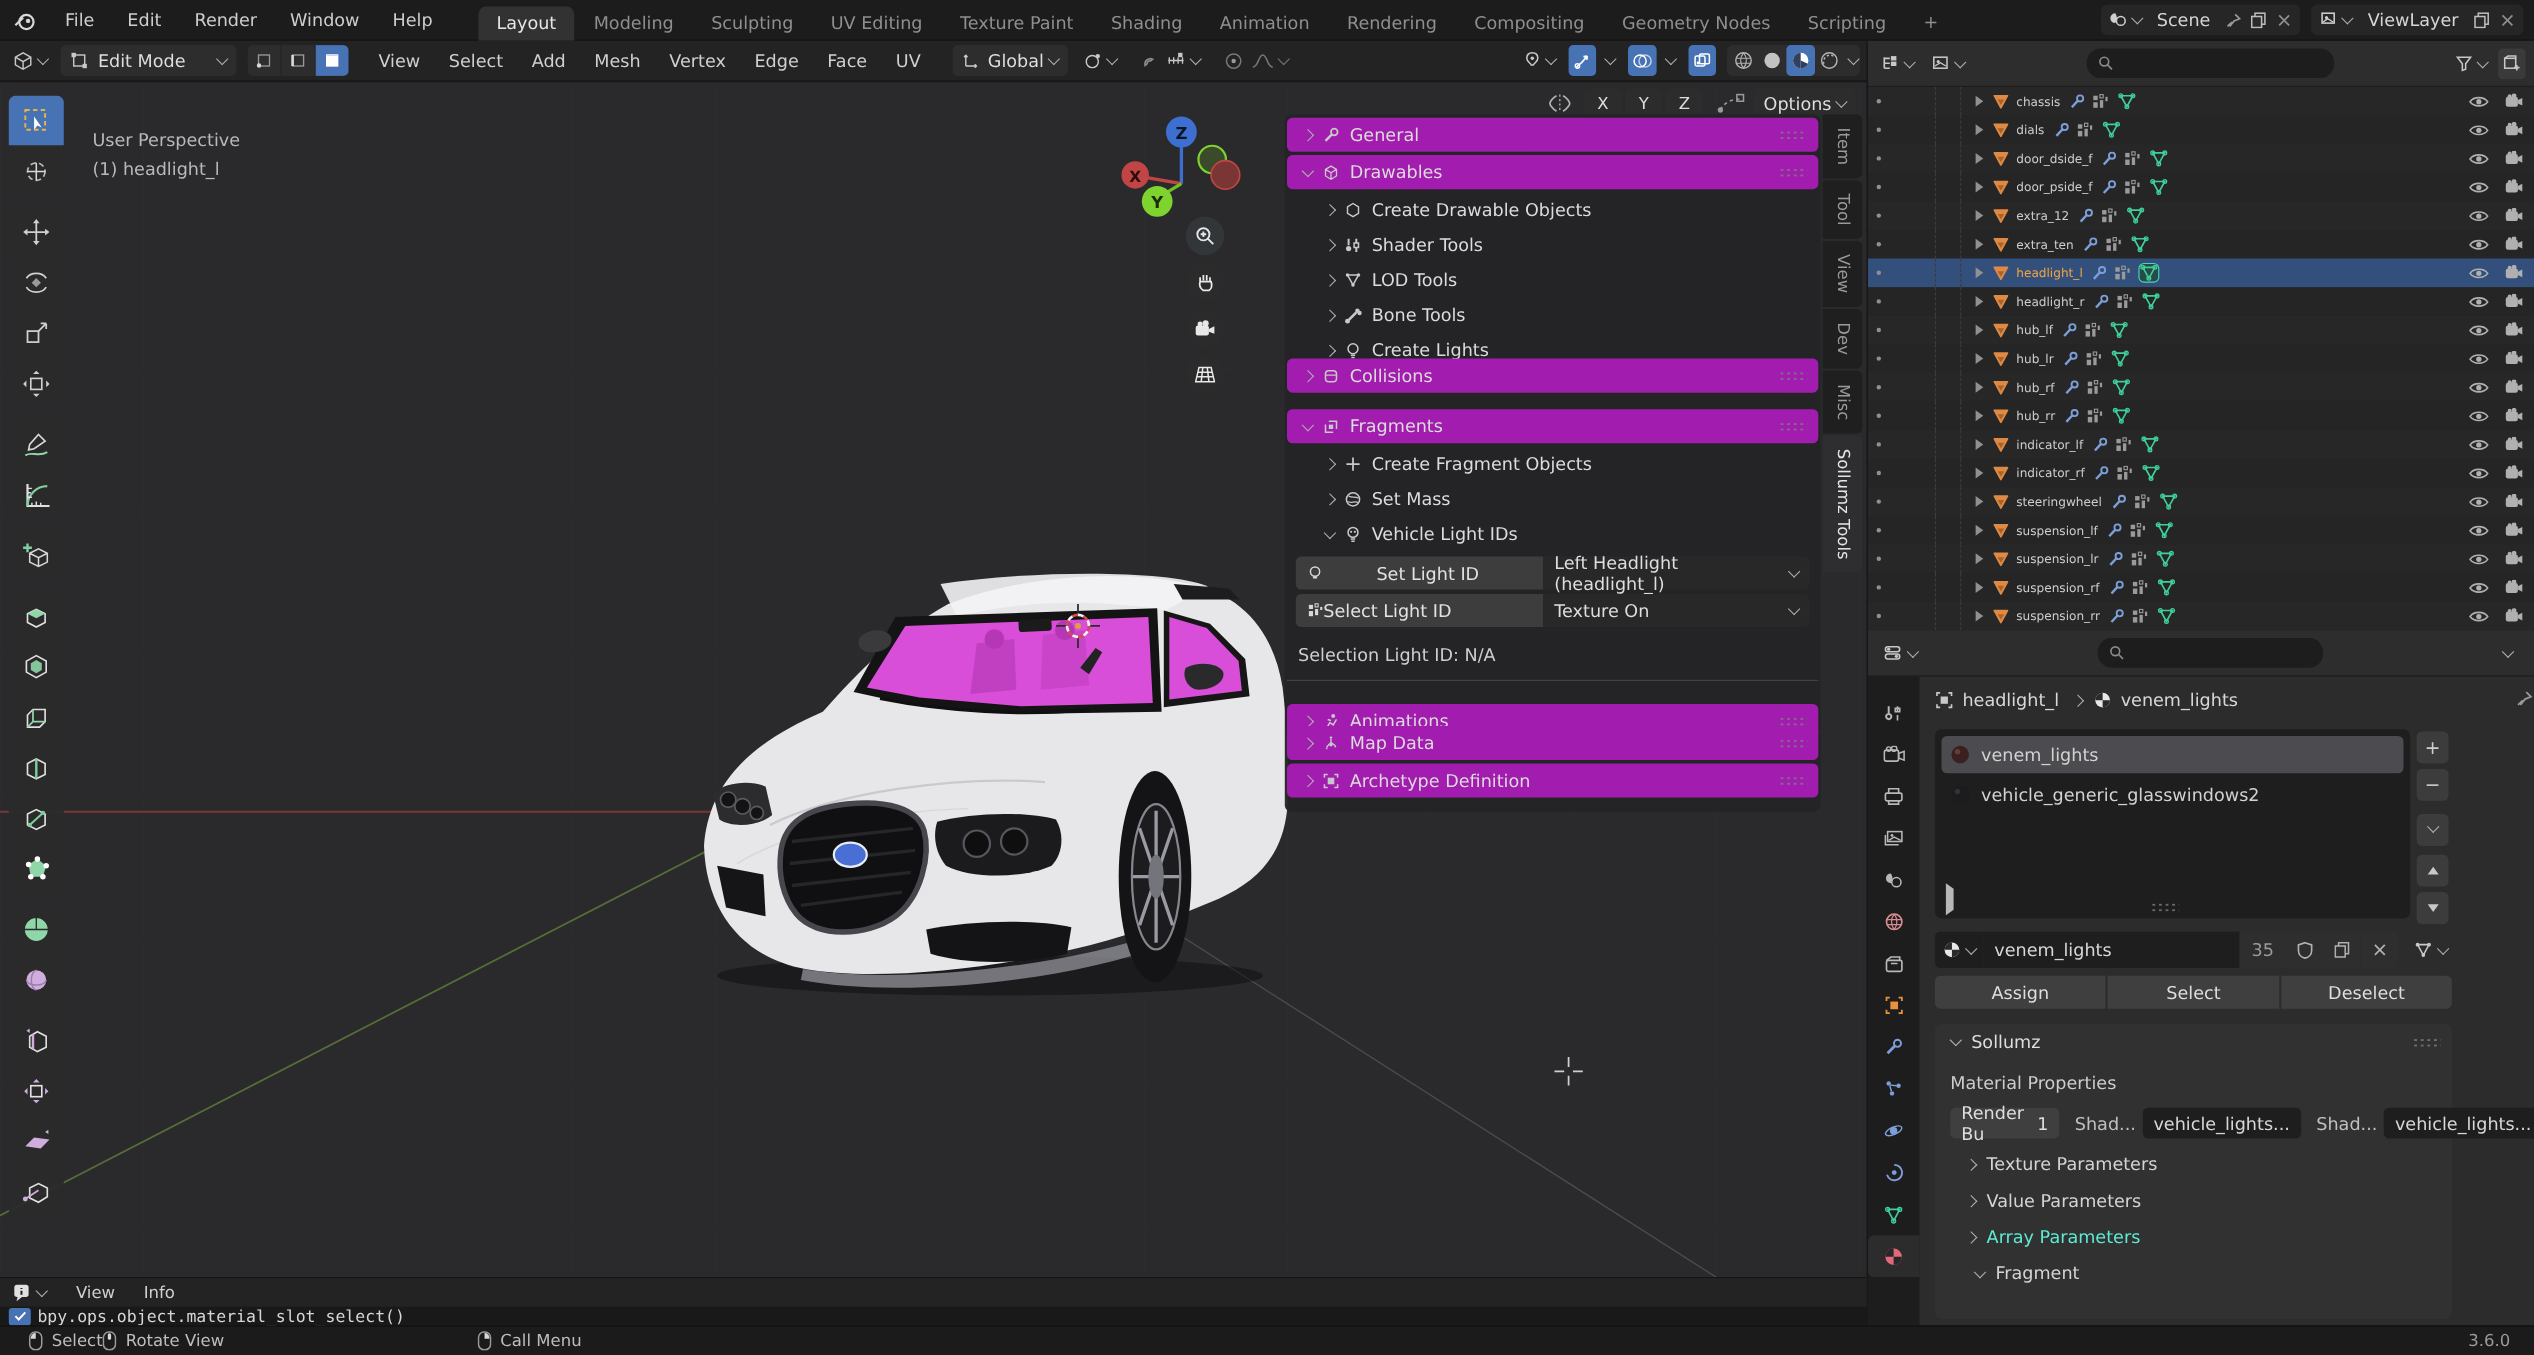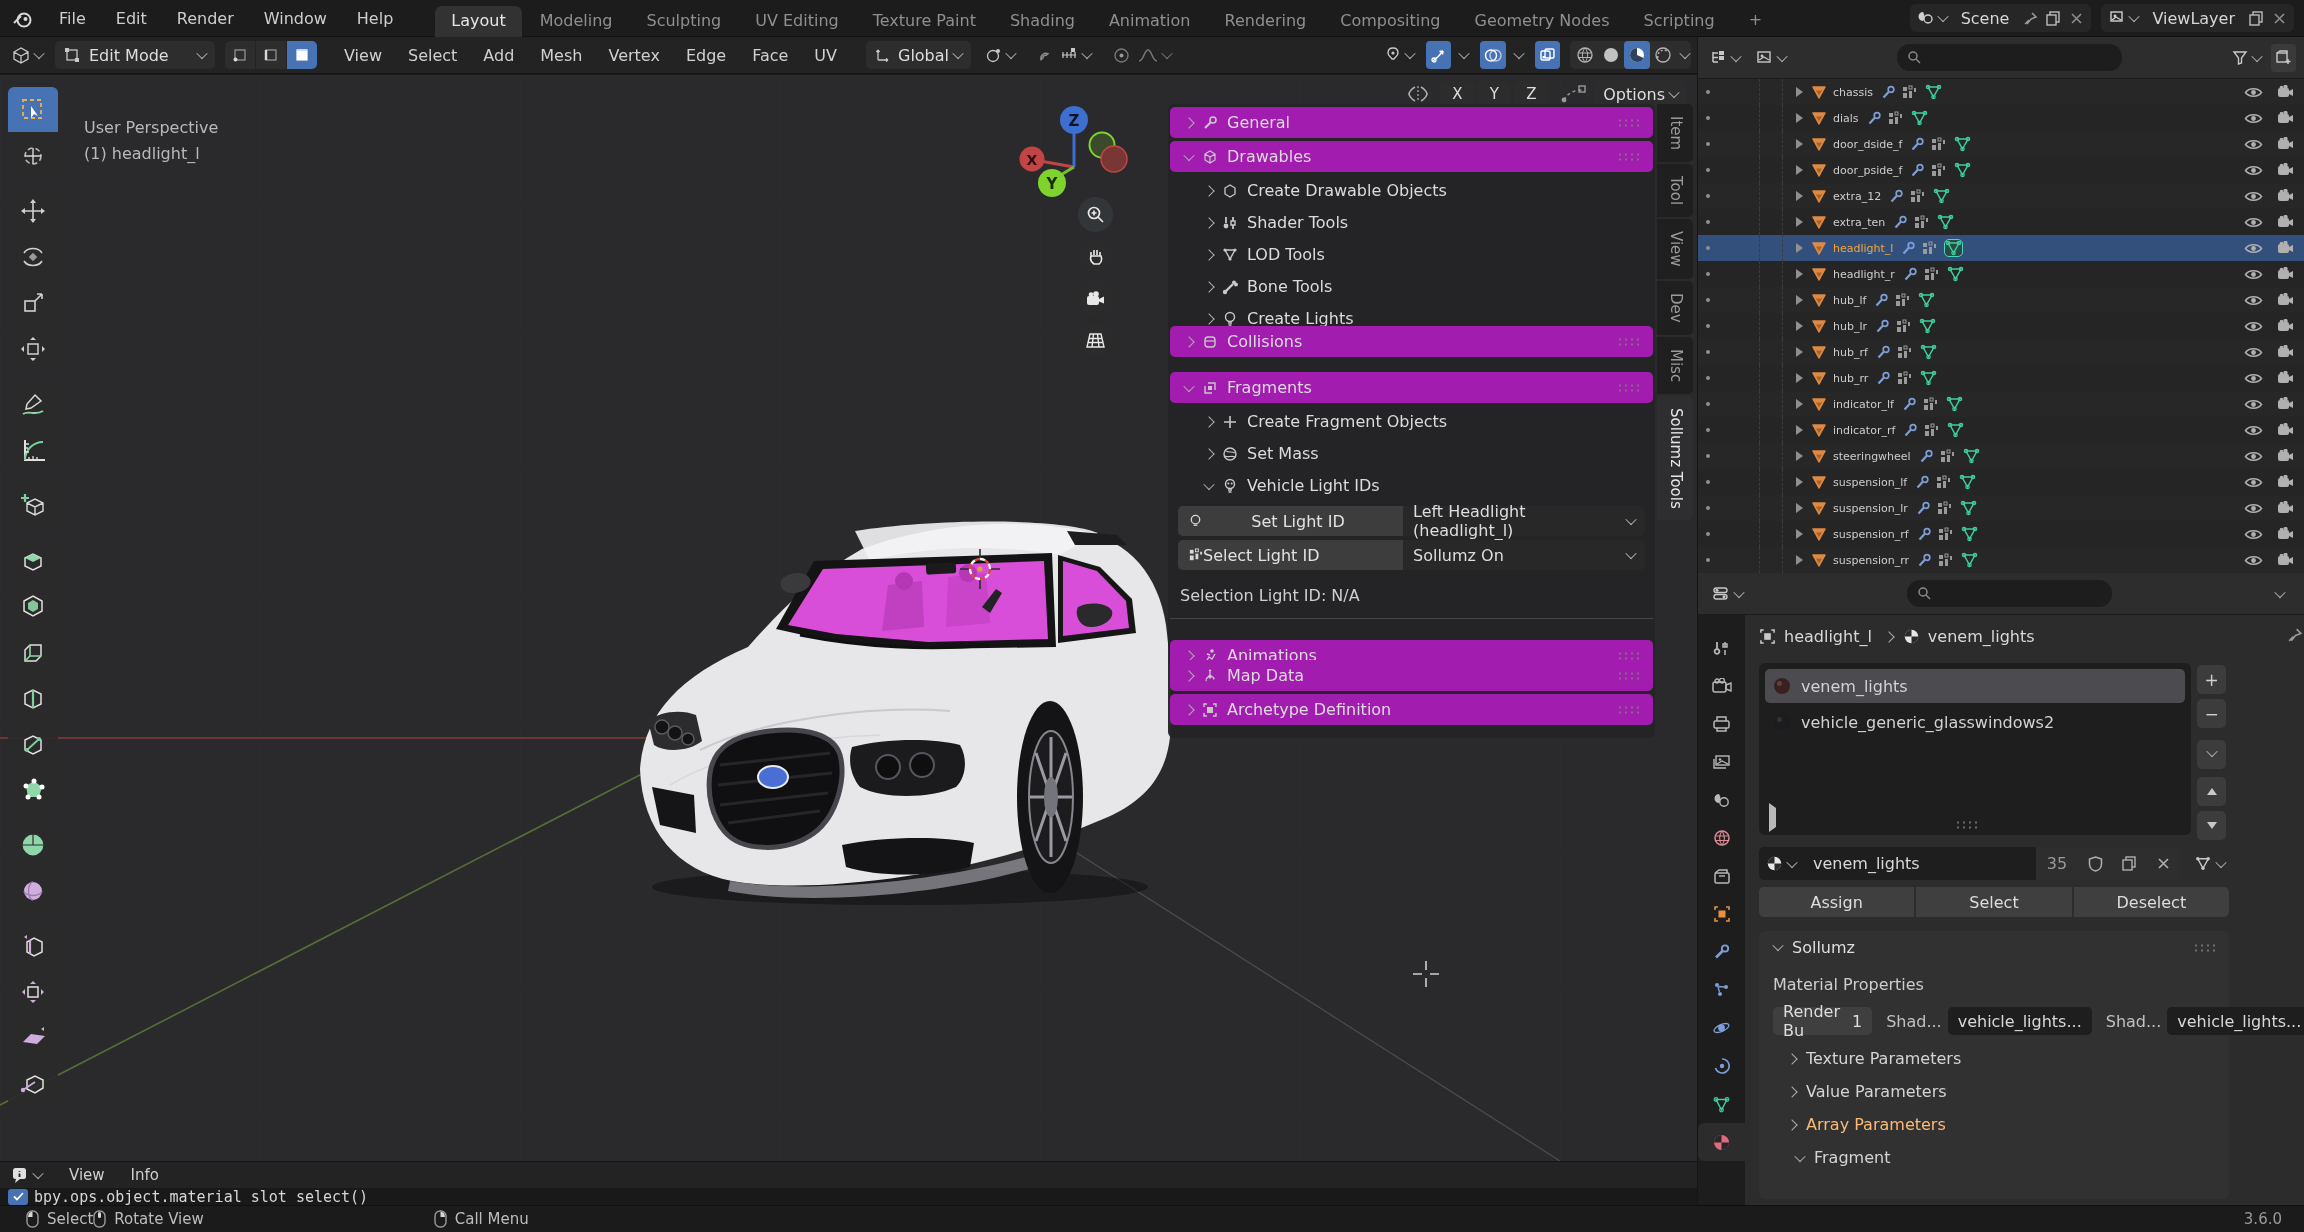--- a/index.html
+++ b/index.html
@@ -694,21 +694,21 @@
         <svg width="15" height="15" viewBox="0 0 16 16">
           <rect x="2" y="2" width="4" height="4" fill="#d8d8d8"></rect>
           <rect x="8" y="1" width="3" height="3" fill="none" stroke="#d8d8d8"></rect>
           <rect x="2" y="8" width="4" height="5" fill="#d8d8d8"></rect>
           <rect x="8" y="6" width="3" height="6" fill="#d8d8d8"></rect>
           <rect x="13" y="4" width="2" height="3" fill="#d8d8d8"></rect>
         </svg>
         <span style="flex:1;text-align:left;color:#e2e2e2">Select Light ID</span>
       </div>
     <div class="setdd" style="flex:1">
-        <span style="flex:1">Sollumz On</span>
+        <span style="flex:1">Texture On</span>
         <i class="chev"></i>
       </div>
   </div>
   <div class="abs" style="left:12px;top:482px;color:#cfcfcf">Selection Light ID: N/A</div>
   <div class="abs" style="left:2px;top:514px;width:483px;border-top:1px solid #454545"></div>
 
   <div class="nrow top" style="top:536px">
       <i class="chev right"></i>
       <svg class="nicon" width="16" height="16" viewBox="0 0 16 16">
         <circle cx="10" cy="3" r="1.8" fill="#c8c8c8"></circle>
@@ -1865,21 +1865,21 @@
       <div class="abs row" style="left:24px;top:118px">
           <i class="chev right"></i>
           <span style="margin-left:10px;color:#d4d4d4">Texture Parameters</span>
         </div>
       <div class="abs row" style="left:24px;top:151px">
           <i class="chev right"></i>
           <span style="margin-left:10px;color:#d4d4d4">Value Parameters</span>
         </div>
       <div class="abs row" style="left:24px;top:184px">
           <i class="chev right"></i>
-          <span style="margin-left:10px;color:#fdba74">Array Parameters</span>
+          <span style="margin-left:10px;color:#5eead4">Array Parameters</span>
         </div>
       <div class="abs row" style="left:32px;top:217px">
           <i class="chev"></i>
           <span style="margin-left:10px;color:#d4d4d4">Fragment</span>
         </div>
     </div>
 
   </div>
 </div>
 

